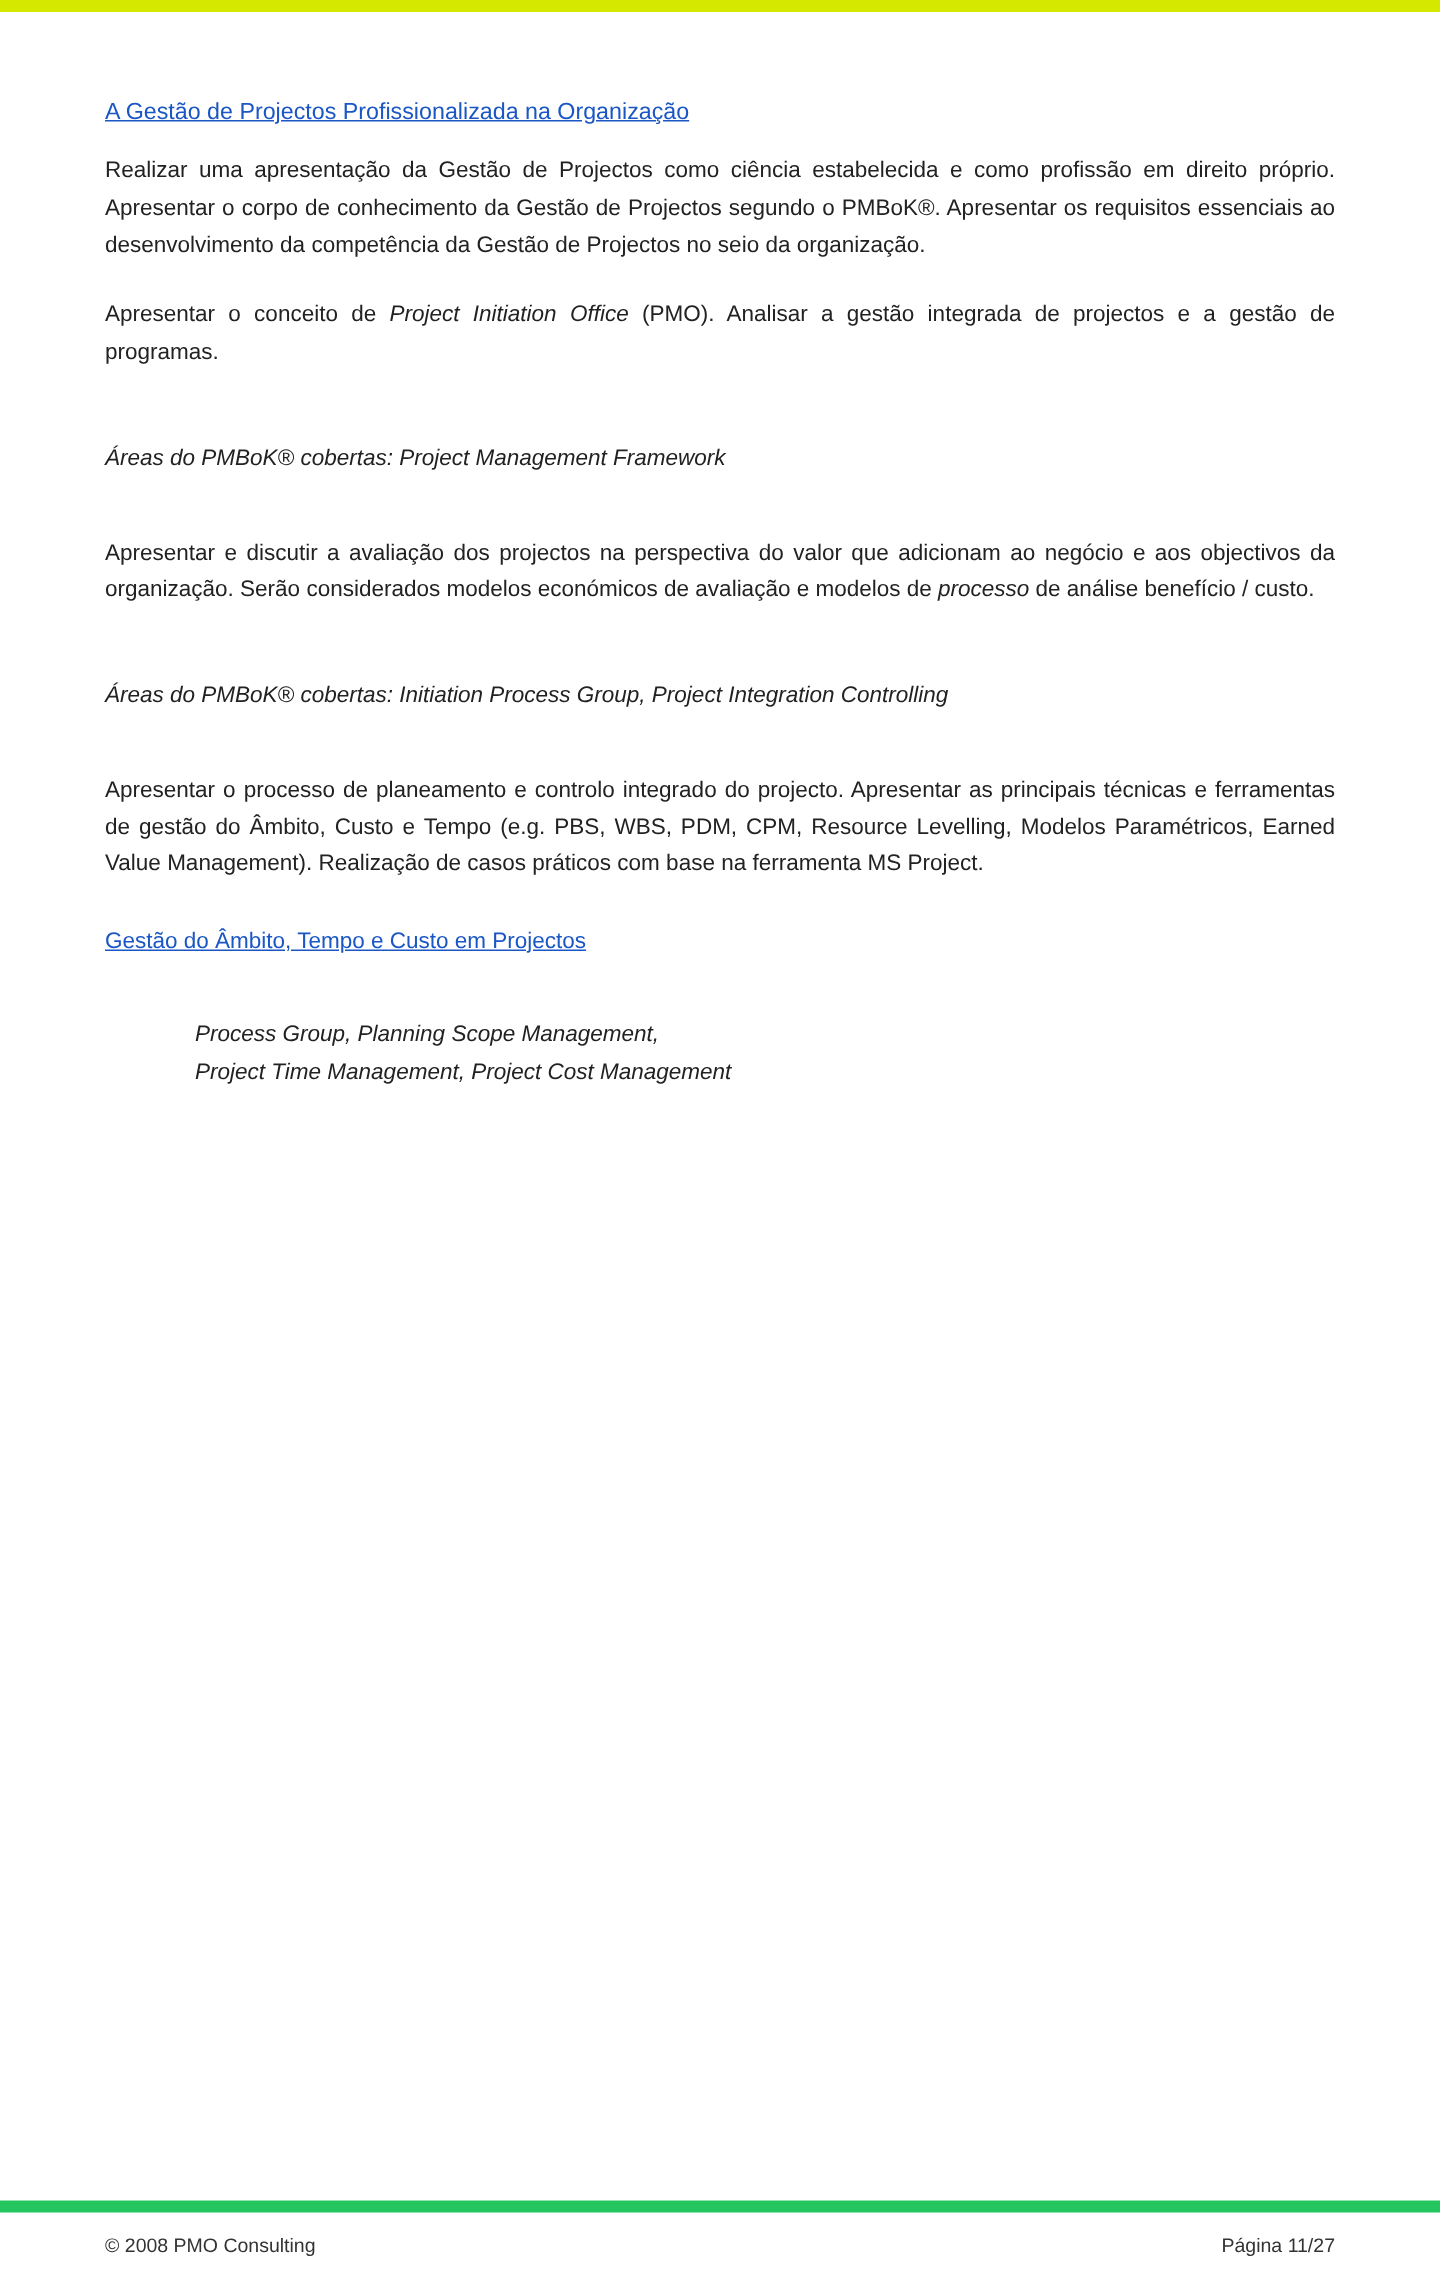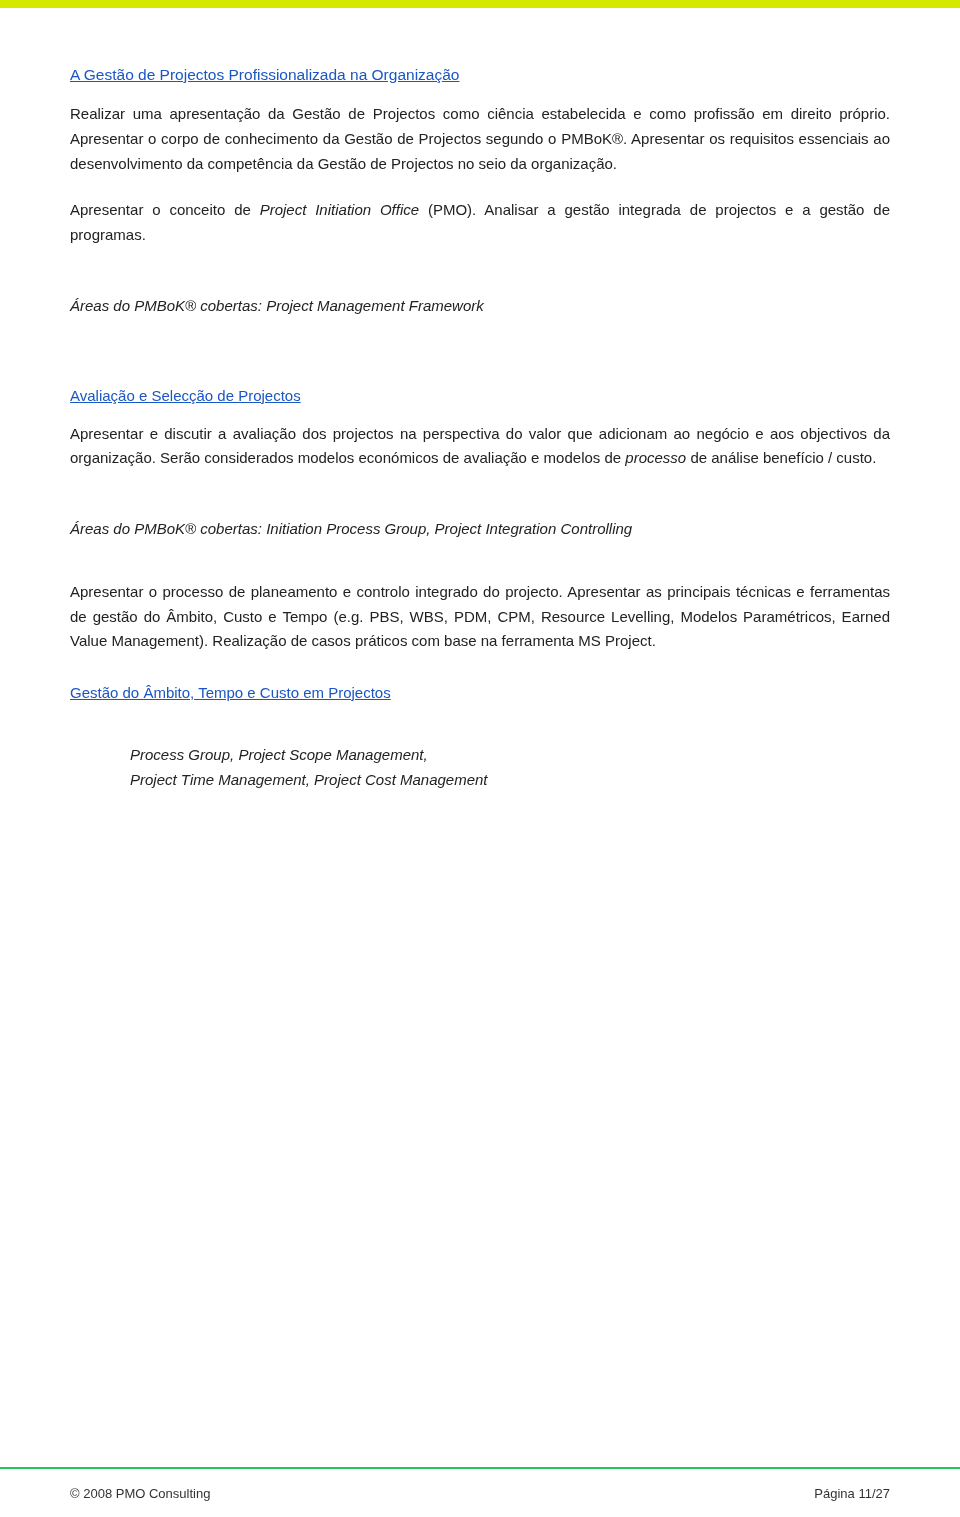--- a/index.html
+++ b/index.html
@@ -66,21 +66,21 @@
     .indent-block {
       padding-left: 60px;
     }
 
     .footer {
       position: absolute;
       bottom: 0;
       left: 0;
       right: 0;
       height: 50px;
-      border-top: 2px solid #22c55e;
+      border-top: 8px solid #22c55e;
       display: flex;
       align-items: center;
       justify-content: space-between;
       padding: 0 70px;
       font-size: 13px;
       color: #333333;
     }
 
     .spacer {
       height: 14px;
@@ -116,23 +116,20 @@
   <div class="spacer"></div>
 
   <div class="block pmbok-areas">
     <p>
       <span>Áreas do PMBoK® cobertas: </span><em>Project Management Framework</em>
     </p>
   </div>
 
   <div class="spacer-lg"></div>
 
-  <div class="block section-heading">
-    <a class="section-title-link">Avaliação e Selecção de Projectos</a>
-  </div>
 
   <div class="block">
     <p>
       Apresentar e discutir a avaliação dos projectos na perspectiva do valor que adicionam ao negócio e aos objectivos da organização. Serão considerados modelos económicos de avaliação e modelos de <em>processo</em> de análise benefício / custo.
     </p>
   </div>
 
   <div class="spacer"></div>
 
   <div class="block pmbok-areas">
@@ -151,21 +148,21 @@
 
   <div class="block section-heading">
     <a class="section-title-link">Gestão do Âmbito, Tempo e Custo em Projectos</a>
   </div>
 
   <div class="spacer"></div>
 
   <div class="block pmbok-areas">
     <div class="indent-block">
       <p>
-        <em>Process Group, Project Scope Management,</em>
+        <em>Process Group, Planning Scope Management,</em>
       </p>
       <p>
         <em>Project Time Management, Project Cost Management</em>
       </p>
     </div>
   </div>
 
 </div>
 
 <div class="footer">

